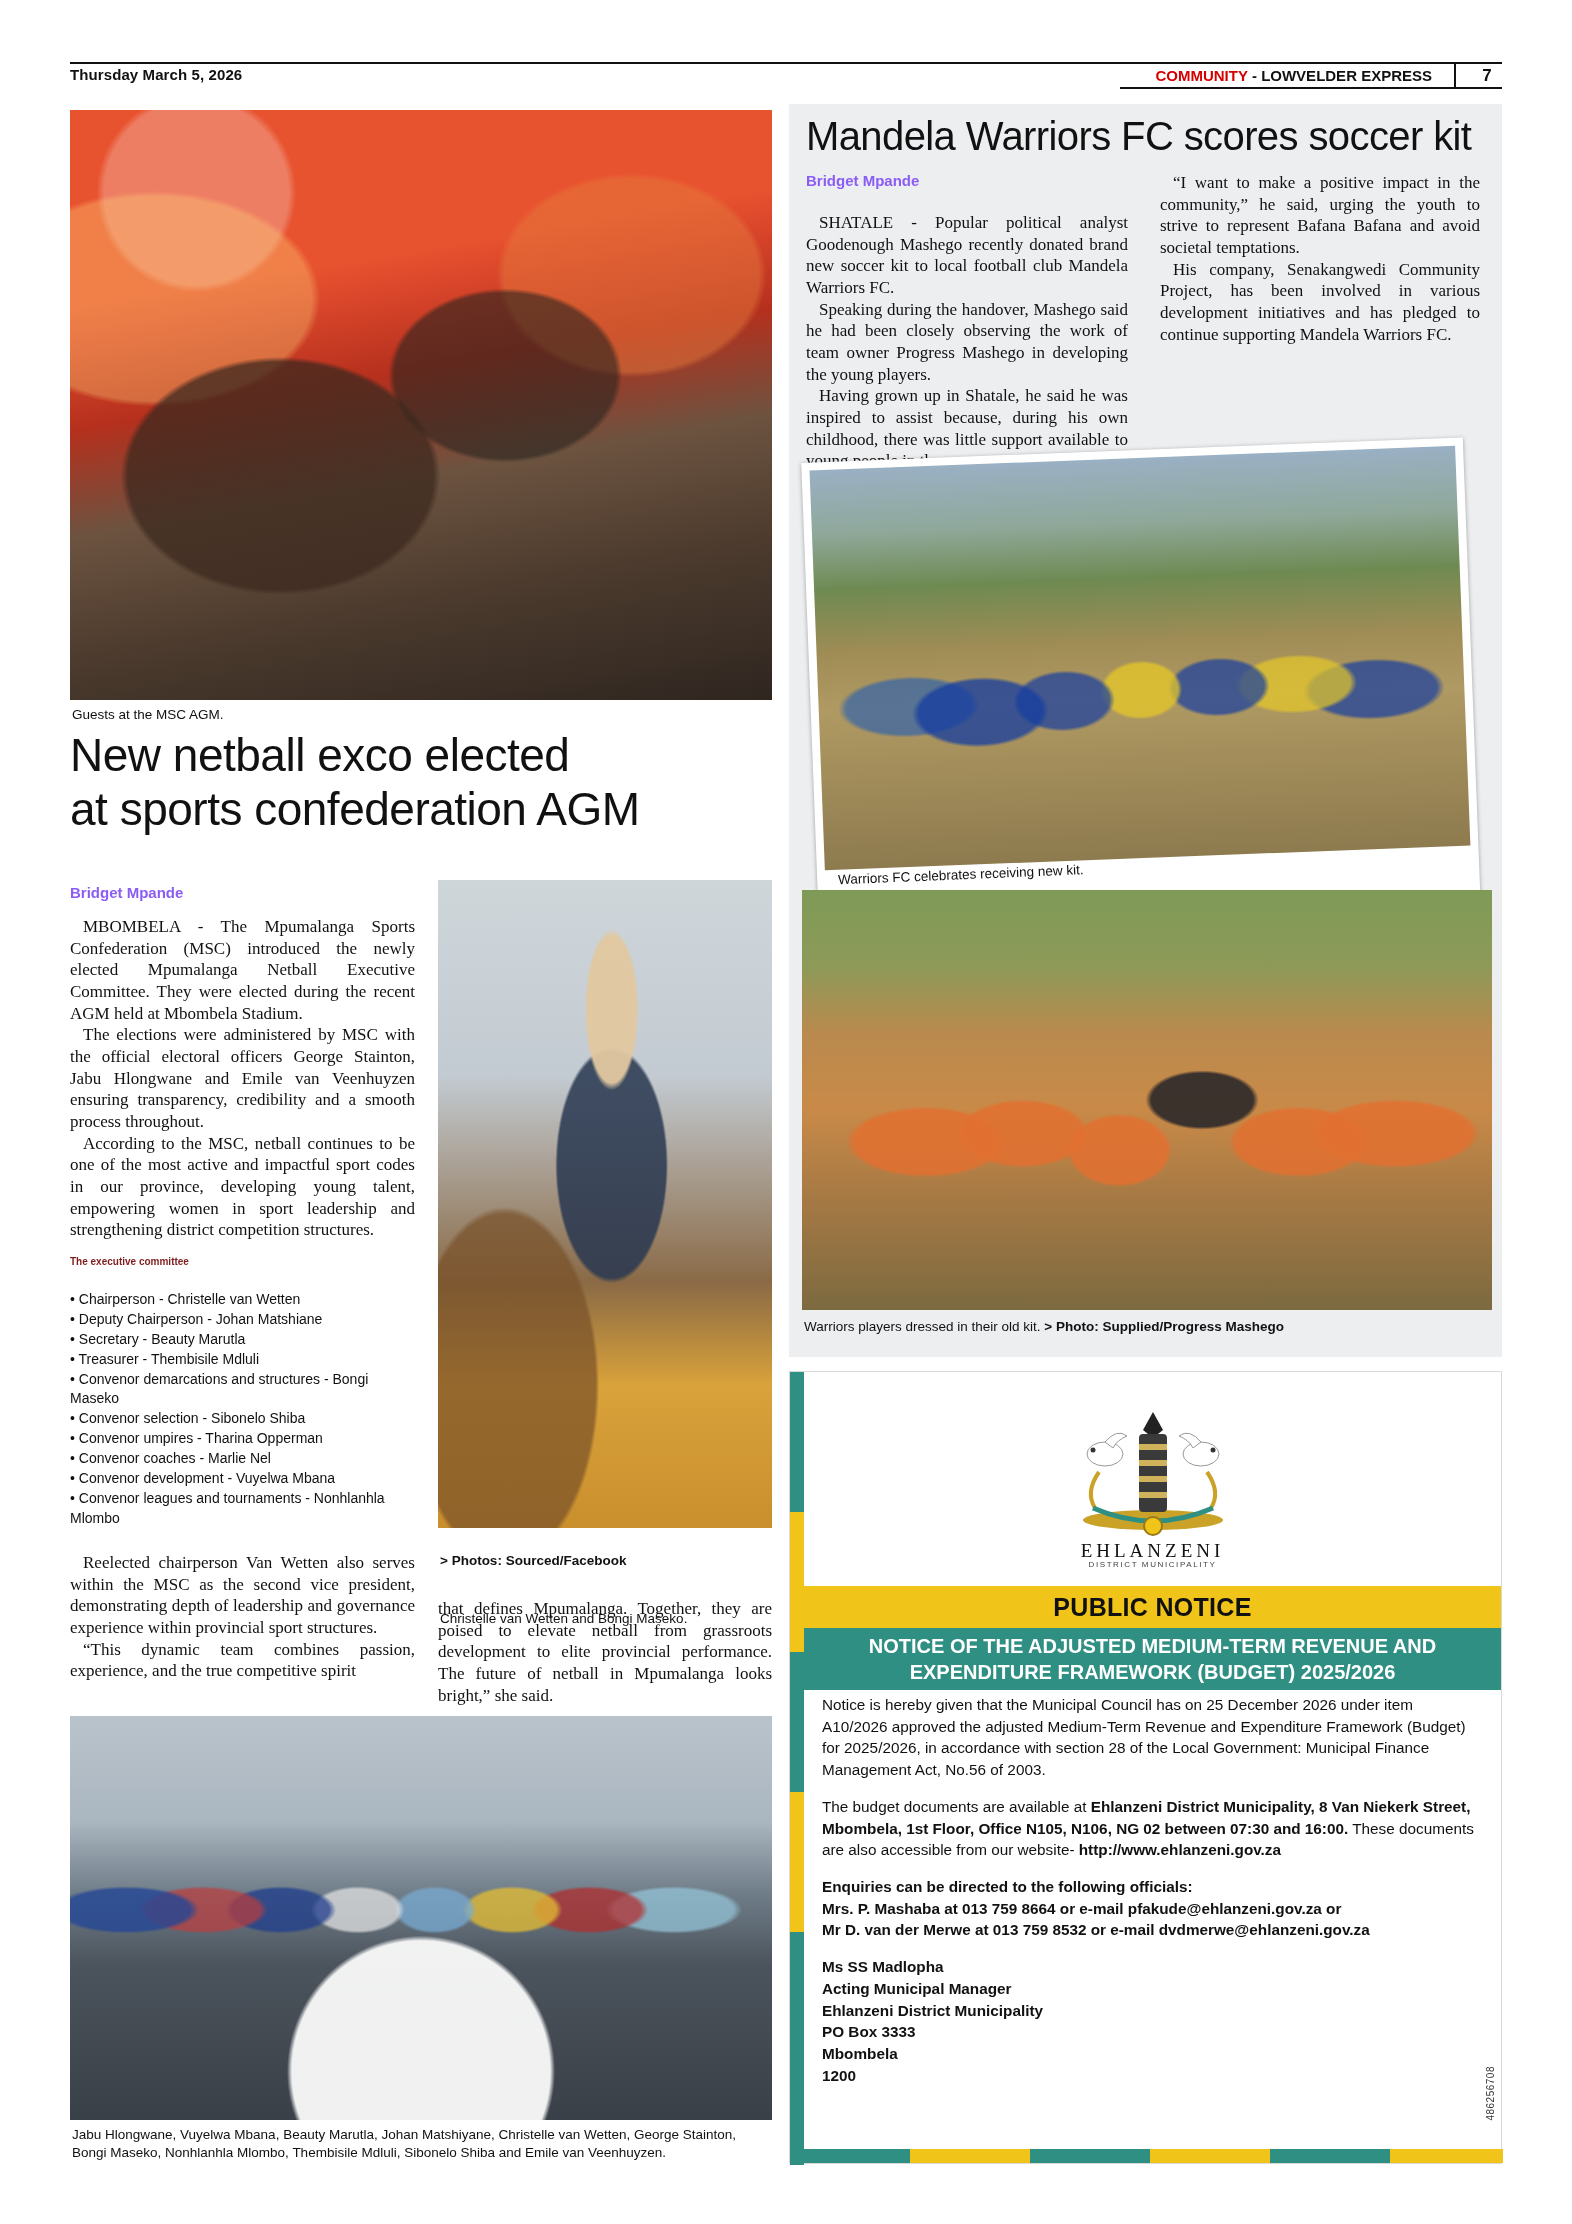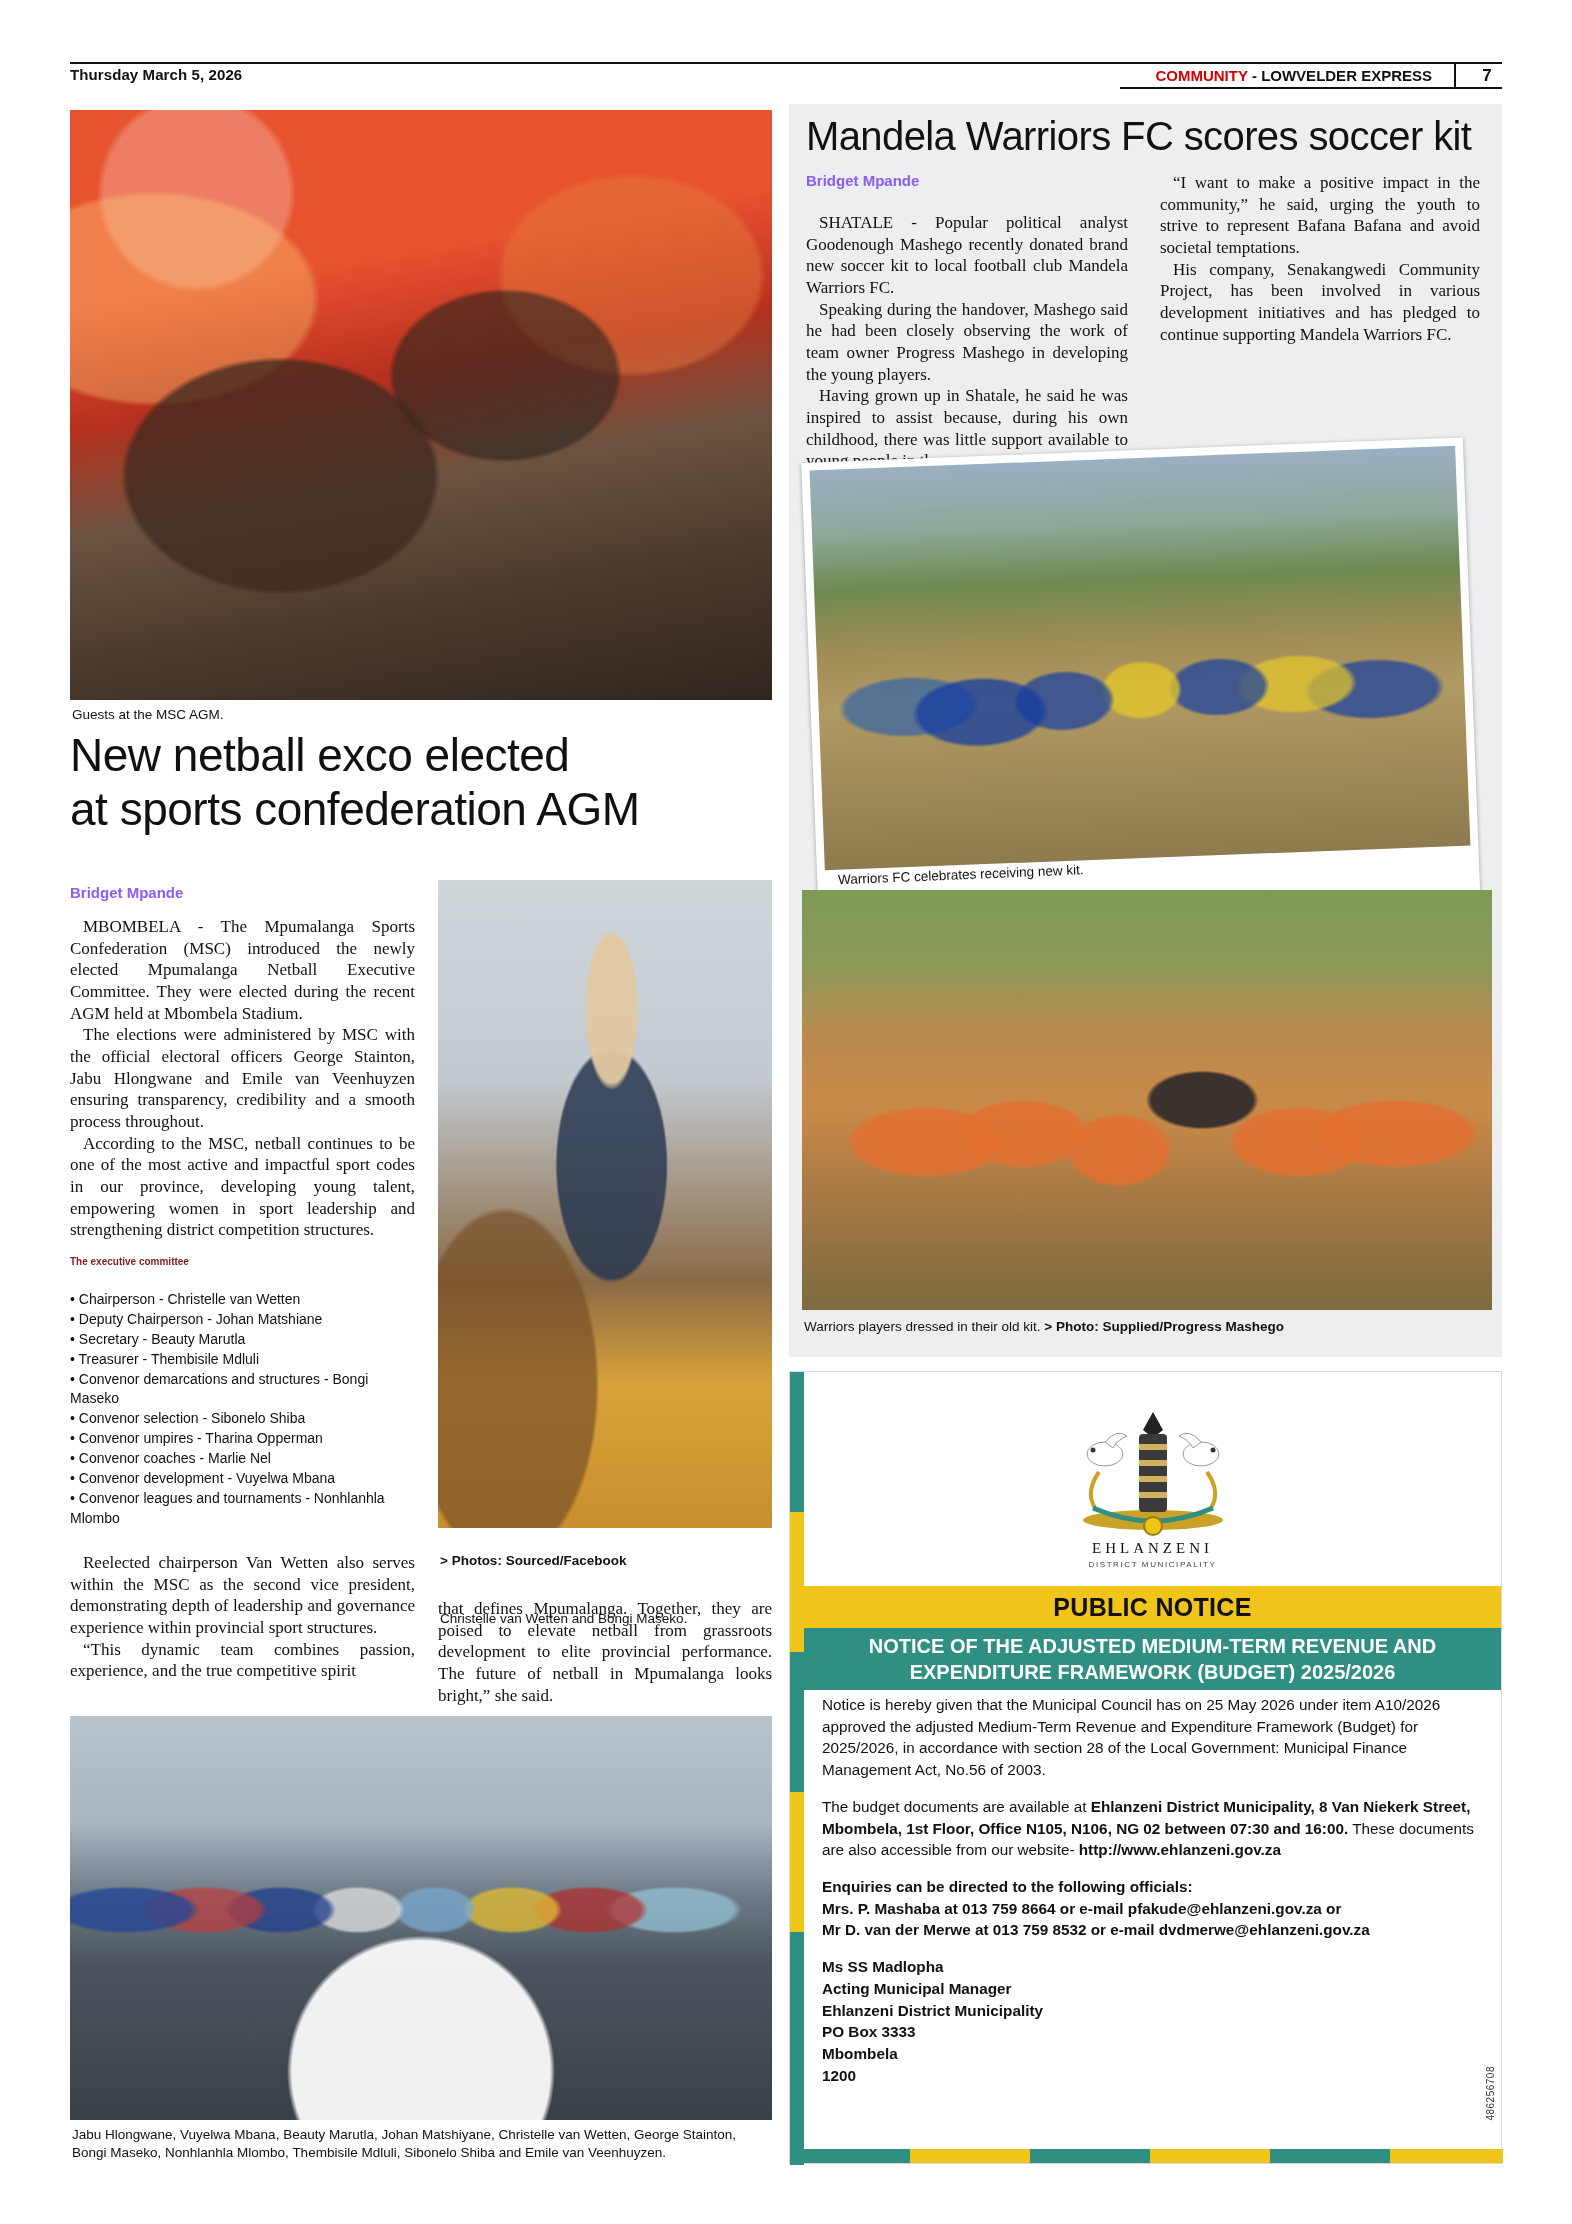--- a/index.html
+++ b/index.html
@@ -235,21 +235,21 @@
     font-family:"Liberation Sans", sans-serif;
     font-size:13.5px; color:#111;
     transform:rotate(-2.4deg);
   }
   
   .crest { position:absolute; left:50%; top:16px; transform:translateX(-50%); width:200px; height:190px; }
   .crest-name {
     position:absolute; left:0; right:0; top:168px;
     text-align:center;
     font-family:"Liberation Serif", serif;
-    font-size:15px; letter-spacing:4px; color:#111;
+    font-size:19px; letter-spacing:4px; color:#111;
   }
   .crest-sub {
     position:absolute; left:0; right:0; top:188px;
     text-align:center;
     font-family:"Liberation Sans", sans-serif;
     font-size:8px; letter-spacing:1.6px; color:#444;
   }
 </style>
 </head>
 <body>
@@ -384,21 +384,21 @@
           <circle cx="100" cy="138" r="9" fill="#f0c419" stroke="#9a7a15" stroke-width="2"></circle>
         </svg>
       </div>
       <div class="crest-name">EHLANZENI</div>
       <div class="crest-sub">DISTRICT MUNICIPALITY</div>
 
       <div class="pn-title">PUBLIC NOTICE</div>
       <div class="pn-sub">NOTICE OF THE ADJUSTED MEDIUM-TERM REVENUE AND EXPENDITURE FRAMEWORK (BUDGET) 2025/2026</div>
 
       <div class="pn-text">
-        <p>Notice is hereby given that the Municipal Council has on 25 May 2026 under item A10/2026 approved the adjusted Medium-Term Revenue and Expenditure Framework (Budget) for 2025/2026, in accordance with section 28 of the Local Government: Municipal Finance Management Act, No.56 of 2003.</p>
+        <p>Notice is hereby given that the Municipal Council has on 25 December 2026 under item A10/2026 approved the adjusted Medium-Term Revenue and Expenditure Framework (Budget) for 2025/2026, in accordance with section 28 of the Local Government: Municipal Finance Management Act, No.56 of 2003.</p>
         <p>
           <span>The budget documents are available at </span><b>Ehlanzeni District Municipality, 8 Van Niekerk Street, Mbombela, 1st Floor, Office N105, N106, NG 02 between 07:30 and 16:00.</b><span> These documents are also accessible from our website- </span><b>http://www.ehlanzeni.gov.za</b>
         </p>
         <p>
           <b>Enquiries can be directed to the following officials:</b><br>
           <b>Mrs. P. Mashaba at 013 759 8664 or e-mail pfakude@ehlanzeni.gov.za or</b><br>
           <b>Mr D. van der Merwe at 013 759 8532 or e-mail dvdmerwe@ehlanzeni.gov.za</b>
         </p>
         <p>
           <b>Ms SS Madlopha</b><br>

